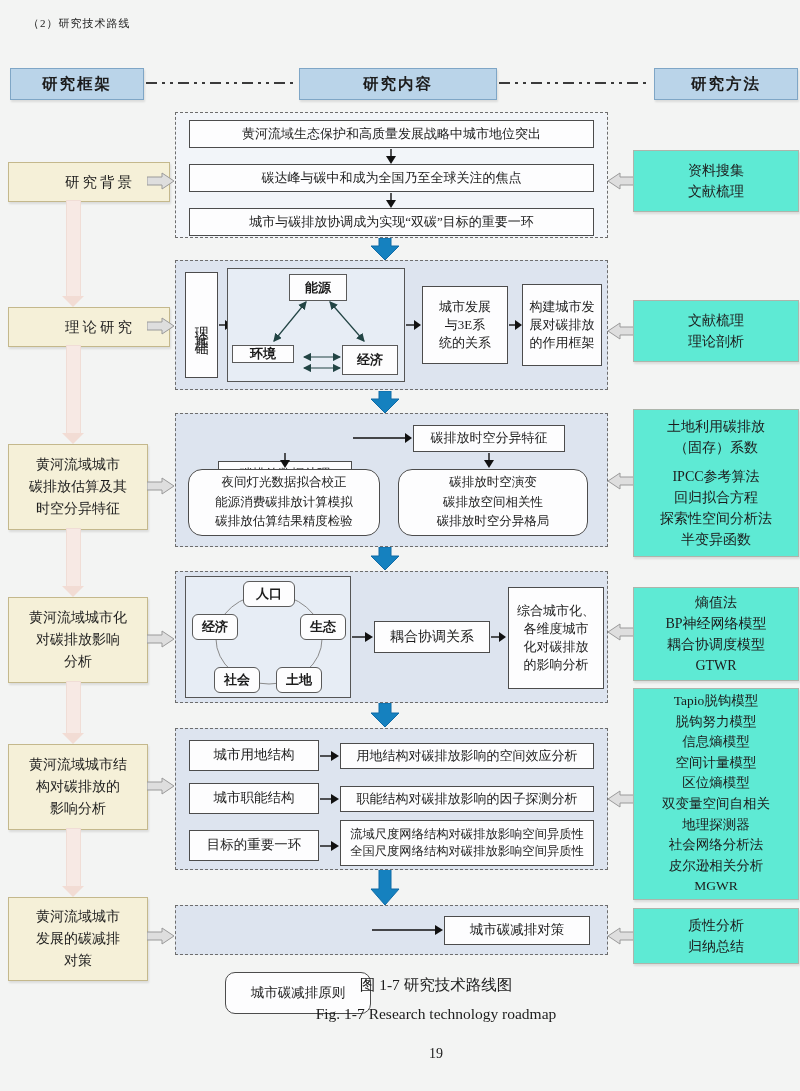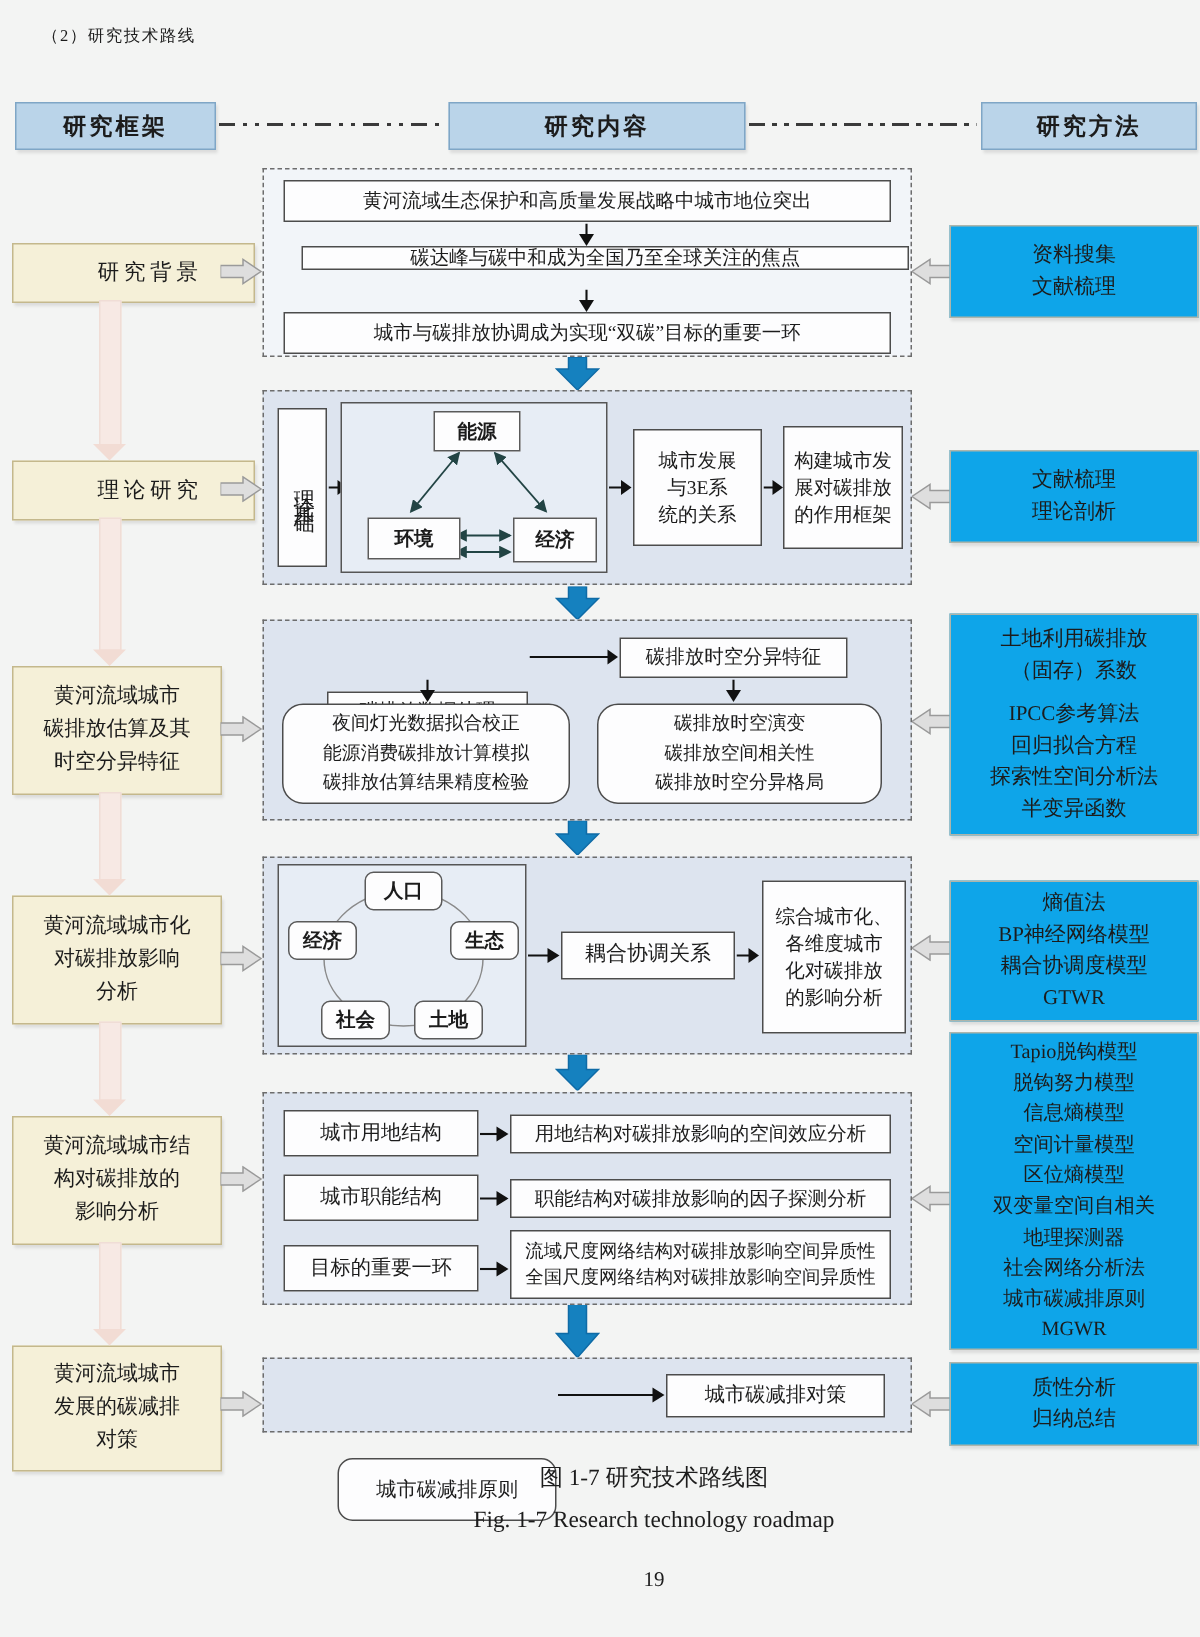--- a/index.html
+++ b/index.html
@@ -8,21 +8,21 @@
   .abs{position:absolute;}
   .hdr{position:absolute;height:30px;background:#bad4e9;border:1px solid #7fa6c6;
        box-shadow:1px 2px 2px rgba(0,0,0,.10);display:flex;align-items:center;justify-content:center;
        font-size:15.5px;font-weight:bold;letter-spacing:2px;}
   .connector{position:absolute;height:2px;
        background:repeating-linear-gradient(90deg,#3a3a3a 0 11px,transparent 11px 16px,#3a3a3a 16px 19px,transparent 19px 24px,#3a3a3a 24px 27px,transparent 27px 32px);}
   .fw{position:absolute;left:8px;width:138px;background:#f5f0d8;border:1px solid #c4b88c;
       box-shadow:1px 2px 2px rgba(0,0,0,.10);display:flex;align-items:center;justify-content:center;
       text-align:center;font-size:14px;line-height:1.55;white-space:pre-line;}
   .fw.single{letter-spacing:3px;font-size:14.5px;padding-left:22px;}
-  .mth{position:absolute;left:633px;width:164px;background:#0ea5e9;border:1px solid #adb5ab;
+  .mth{position:absolute;left:633px;width:164px;background:#5eead4;border:1px solid #adb5ab;
        box-shadow:1px 2px 2px rgba(0,0,0,.10);display:flex;flex-direction:column;align-items:center;justify-content:center;
        text-align:center;font-size:14px;line-height:1.5;white-space:pre-line;}
   .cont{position:absolute;left:175px;width:433px;border:1.6px dashed #6d6d6d;background:#dde4ef;box-sizing:border-box;}
   .wbox{position:absolute;background:#fdfdfe;border:1px solid #4c4c4c;display:flex;align-items:center;justify-content:center;
         text-align:center;font-size:13px;line-height:1.4;white-space:pre-line;box-sizing:border-box;}
   .rbox{position:absolute;background:#fdfdfe;border:1px solid #4c4c4c;border-radius:14px;display:flex;align-items:center;justify-content:center;
         text-align:center;font-size:12.5px;line-height:1.55;white-space:pre-line;box-sizing:border-box;}
   .subbox{position:absolute;background:#e7edf5;border:1px solid #555;box-sizing:border-box;font-weight:bold;}
   .chip{position:absolute;background:#fdfdfe;border:1px solid #5a5a5a;display:flex;align-items:center;justify-content:center;
         font-size:13px;box-sizing:border-box;}
@@ -124,21 +124,21 @@
   <svg class="abs" style="left:370px;top:861px;" width="30" height="44">
       <polygon points="9,0 21,0 21,28 29,28 15,44 1,28 9,28" fill="#1581bf" stroke="#0f6ba6"></polygon>
     </svg>
 
   <div class="cont" style="top:112px;height:126px;background:#f2f5f9;"></div>
   <div class="wbox" style="left:189px;top:120px;width:405px;height:28px;">黄河流域生态保护和高质量发展战略中城市地位突出</div>
   <svg class="abs" style="left:384px;top:149px;" width="14" height="15">
       <line x1="7" y1="0" x2="7" y2="8" stroke="#111" stroke-width="1.4"></line>
       <polygon points="2,7 12,7 7,15" fill="#111"></polygon>
     </svg>
-  <div class="wbox" style="left:201px;top:164px;width:405px;height:16px;">碳达峰与碳中和成为全国乃至全球关注的焦点</div>
+  <div class="wbox" style="left:189px;top:164px;width:405px;height:28px;">碳达峰与碳中和成为全国乃至全球关注的焦点</div>
   <svg class="abs" style="left:384px;top:193px;" width="14" height="15">
       <line x1="7" y1="0" x2="7" y2="8" stroke="#111" stroke-width="1.4"></line>
       <polygon points="2,7 12,7 7,15" fill="#111"></polygon>
     </svg>
   <div class="wbox" style="left:189px;top:208px;width:405px;height:28px;">城市与碳排放协调成为实现“双碳”目标的重要一环</div>
 
   <div class="cont" style="top:260px;height:130px;"></div>
   <div class="wbox vtext" style="left:185px;top:272px;width:33px;height:106px;">理论基础</div>
   <svg class="abs" style="left:219px;top:319px;" width="14" height="12">
       <line x1="0" y1="6" x2="7" y2="6" stroke="#111" stroke-width="1.4"></line>
@@ -153,21 +153,21 @@
         <marker id="m2" markerWidth="7" markerHeight="7" refX="6" refY="3.5" orient="auto-start-reverse">
             <path d="M0,0 L7,3.5 L0,7 z" fill="#244"></path>
           </marker>
       </defs>
       <line x1="78" y1="33" x2="46" y2="72" stroke="#244" stroke-width="1.2" marker-end="url(#m1)" marker-start="url(#m2)"></line>
       <line x1="102" y1="33" x2="136" y2="72" stroke="#244" stroke-width="1.2" marker-end="url(#m1)" marker-start="url(#m2)"></line>
       <line x1="76" y1="88" x2="112" y2="88" stroke="#244" stroke-width="1.2" marker-end="url(#m1)" marker-start="url(#m2)"></line>
       <line x1="76" y1="99" x2="112" y2="99" stroke="#244" stroke-width="1.2" marker-end="url(#m1)" marker-start="url(#m2)"></line>
     </svg>
     <div class="chip" style="left:61px;top:5px;width:58px;height:27px;">能源</div>
-    <div class="chip" style="left:17px;top:76px;width:62px;height:28px;">环境</div>
+    <div class="chip" style="left:4px;top:76px;width:62px;height:18px;">环境</div>
     <div class="chip" style="left:114px;top:76px;width:56px;height:30px;">经济</div>
   </div>
   <svg class="abs" style="left:406px;top:319px;" width="16" height="12">
       <line x1="0" y1="6" x2="9" y2="6" stroke="#111" stroke-width="1.4"></line>
       <polygon points="8,1 8,11 15,6" fill="#111"></polygon>
     </svg>
   <div class="wbox" style="left:422px;top:286px;width:86px;height:78px;">城市发展
 与3E系
 统的关系</div>
   <svg class="abs" style="left:509px;top:319px;" width="14" height="12">
@@ -271,21 +271,21 @@
 耦合协调度模型
 GTWR</div>
   <div class="mth" style="top:688px;height:210px;font-size:13.5px;line-height:1.52;">Tapio脱钩模型
 脱钩努力模型
 信息熵模型
 空间计量模型
 区位熵模型
 双变量空间自相关
 地理探测器
 社会网络分析法
-城市碳减排原则
+皮尔逊相关分析
 MGWR</div>
   <div class="mth" style="top:908px;height:54px;">质性分析
 归纳总结</div>
 
   <div class="caption" style="top:975px;font-size:15.5px;">图 1-7 研究技术路线图</div>
   <div class="caption" style="top:1005px;font-size:15.5px;">Fig. 1-7 Research technology roadmap</div>
   <div class="caption" style="top:1046px;font-size:14px;">19</div>
 
 </div>
 

